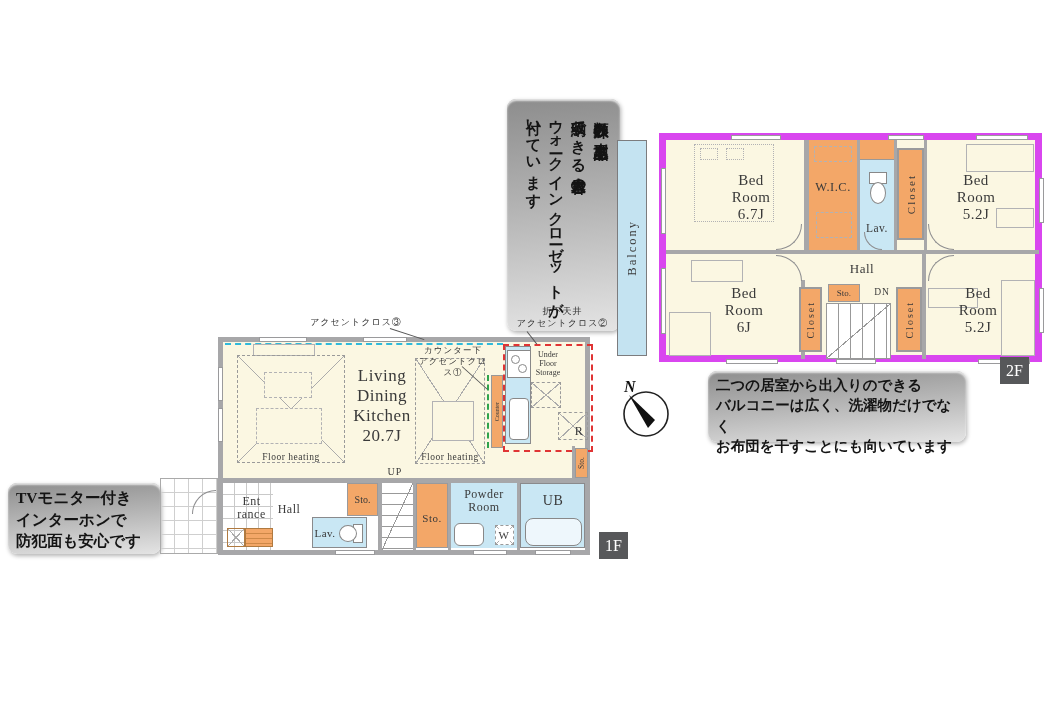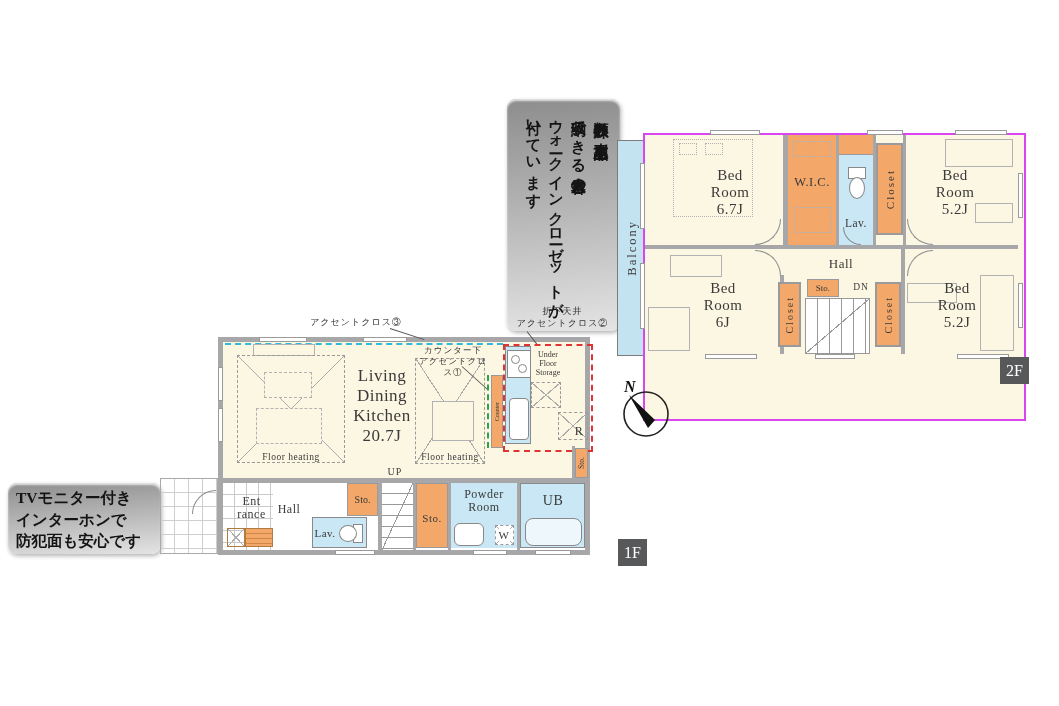--- a/index.html
+++ b/index.html
@@ -51,29 +51,32 @@
   <div class="callout vjp" style="left:507px;top:99px;width:113px;height:232px;font-size:15px;">衣類以外の大型用品も
 収納できる大容量の
 ウォークインクローゼットが
 付いています</div>
 
 
   <div class="callout" style="left:8px;top:483px;width:153px;height:71px;font-size:15.5px;">TVモニター付き
 インターホンで
 防犯面も安心です</div>
 
+  <div class="callout" style="left:708px;top:371px;width:258px;height:71px;font-size:14.5px;">二つの居室から出入りのできる
+バルコニーは広く、洗濯物だけでなく
+お布団を干すことにも向いています</div>
 
 
   <div class="abs" style="left:617px;top:133px;width:413px;height:230px;">
 
     <div class="plan-room flexc" style="left:0;top:7px;width:30px;height:216px;background:#c4e3f1;border:1px solid #7c7c7e;">
       <span class="vtxt" style="font-size:12.5px;">Balcony</span>
     </div>
 
-    <div class="plan-room cream" style="left:26px;top:0;width:383px;height:288px;border:2px solid #d946ef;">
+    <div class="plan-room cream" style="left:42px;top:0;width:383px;height:229px;border:7px solid #d946ef;">
 
       <div class="wall" style="left:0;top:110px;width:373px;height:4px;"></div>
       <div class="wall" style="left:138px;top:0;width:5px;height:110px;"></div>
       <div class="wall" style="left:191px;top:0;width:3px;height:110px;"></div>
       <div class="wall" style="left:228px;top:0;width:3px;height:110px;"></div>
       <div class="wall" style="left:258px;top:0;width:3px;height:110px;"></div>
       <div class="wall" style="left:256px;top:114px;width:4px;height:105px;"></div>
       <div class="wall" style="left:135px;top:140px;width:4px;height:79px;"></div>
 
       <div class="furn dotted" style="left:28px;top:4px;width:80px;height:78px;"></div>
@@ -264,21 +267,21 @@
       <div class="win" style="left:250px;top:67px;width:34px;height:5px;"></div>
       <div class="win" style="left:312px;top:67px;width:36px;height:5px;"></div>
     </div>
   </div>
 
   <div class="abs" style="left:160px;top:478px;width:58px;height:76px;border:1px solid #aaa;box-sizing:border-box;
        background:repeating-linear-gradient(to right,transparent 0 13px,#cfcfcf 13px 14px),
                   repeating-linear-gradient(to bottom,transparent 0 13px,#cfcfcf 13px 14px);"></div>
   <div class="door tl" style="left:192px;top:490px;width:24px;height:24px;"></div>
 
-  <div class="badge" style="left:618px;top:532px;margin-top:7px;">1F</div>
+  <div class="badge" style="left:599px;top:532px;">1F</div>
 
   <div class="accent-label" style="left:300px;top:318px;width:112px;font-family:Liberation Mono, monospace;">アクセントクロス③</div>
   <div class="leader" style="left:390px;top:328px;width:36px;transform:rotate(18deg);"></div>
 
   <div class="accent-label" style="left:478px;top:306px;width:105px;margin-left:32px;">折下天井
 アクセントクロス②</div>
   <div class="leader" style="left:527px;top:331px;width:16px;transform:rotate(52deg);"></div>
 
   <div class="accent-label" style="left:415px;top:345px;width:76px;font-size:8.5px;">カウンター下
 アクセントクロス①</div>

